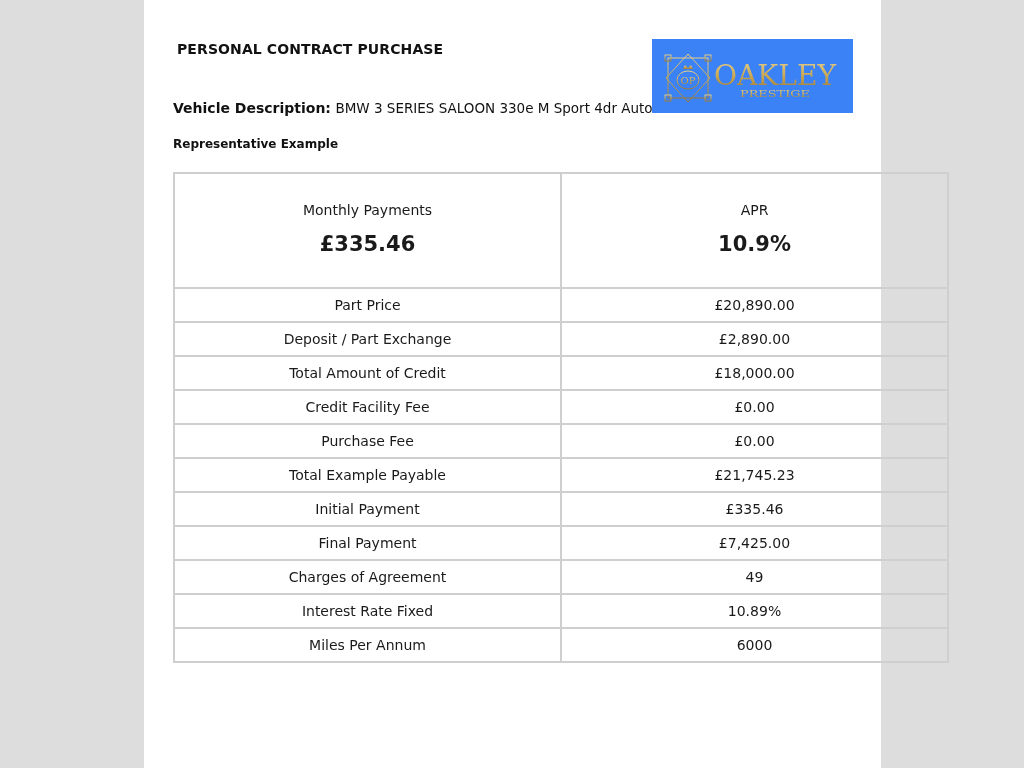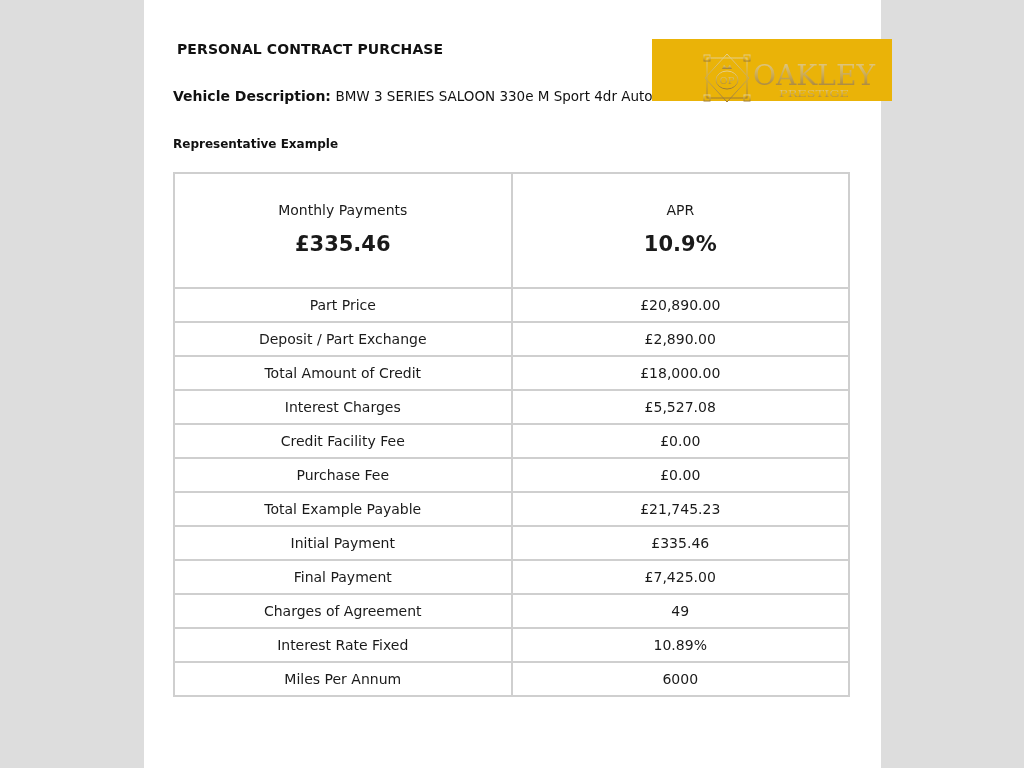--- a/index.html
+++ b/index.html
@@ -14,39 +14,38 @@
     position: absolute; left: 144px; top: 0;
     width: 737px; height: 768px;
     background: #ffffff;
     text-decoration: underline;
   }
   .title {
     position: absolute; left: 33px; top: 41px;
     font-weight: bold; font-size: 14px; letter-spacing: 0.1px;
   }
   .vehicle {
-    position: absolute; left: 29px; top: 88px;
+    position: absolute; left: 29px; top: 100px;
     font-size: 14px;
   }
   .vehicle .lbl { font-weight: bold; }
   .vehicle .val { font-size: 13.5px; }
   .rep {
     position: absolute; left: 29px; top: 137px;
     font-weight: bold; font-size: 12px;
   }
   .logo {
     position: absolute; left: 508px; top: 39px;
-    width: 201px; height: 62px;
-    background: #eab308;
-    padding-left: 39px;
+    width: 201px; height: 74px;
+    background: #3b82f6;
   }
   .logo svg { display: block; }
   table.pcp {
     position: absolute; left: 29px; top: 172px;
-    width: 677px;
+    width: 776px;
     border-collapse: collapse;
     table-layout: fixed;
   }
   table.pcp td {
     border: 2px solid #cfcfcf;
     text-align: center;
     font-size: 14px;
     color: #1a1a1a;
     height: 32px;
     padding: 0;
@@ -118,24 +117,20 @@
     </tr>
     <tr>
       <td>Deposit / Part Exchange</td>
       <td>£2,890.00</td>
     </tr>
     <tr>
       <td>Total Amount of Credit</td>
       <td>£18,000.00</td>
     </tr>
     <tr>
-      <td>Interest Charges</td>
-      <td>£5,527.08</td>
-    </tr>
-    <tr>
       <td>Credit Facility Fee</td>
       <td>£0.00</td>
     </tr>
     <tr>
       <td>Purchase Fee</td>
       <td>£0.00</td>
     </tr>
     <tr>
       <td>Total Example Payable</td>
       <td>£21,745.23</td>

